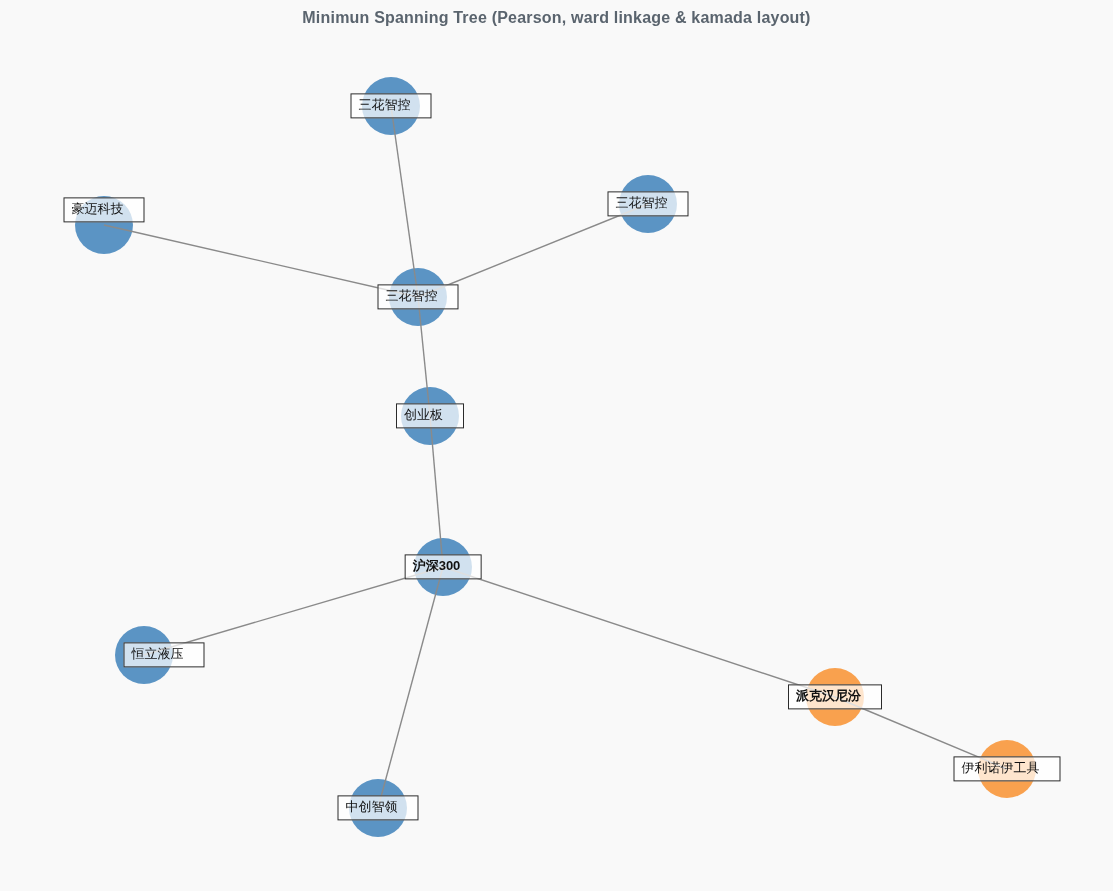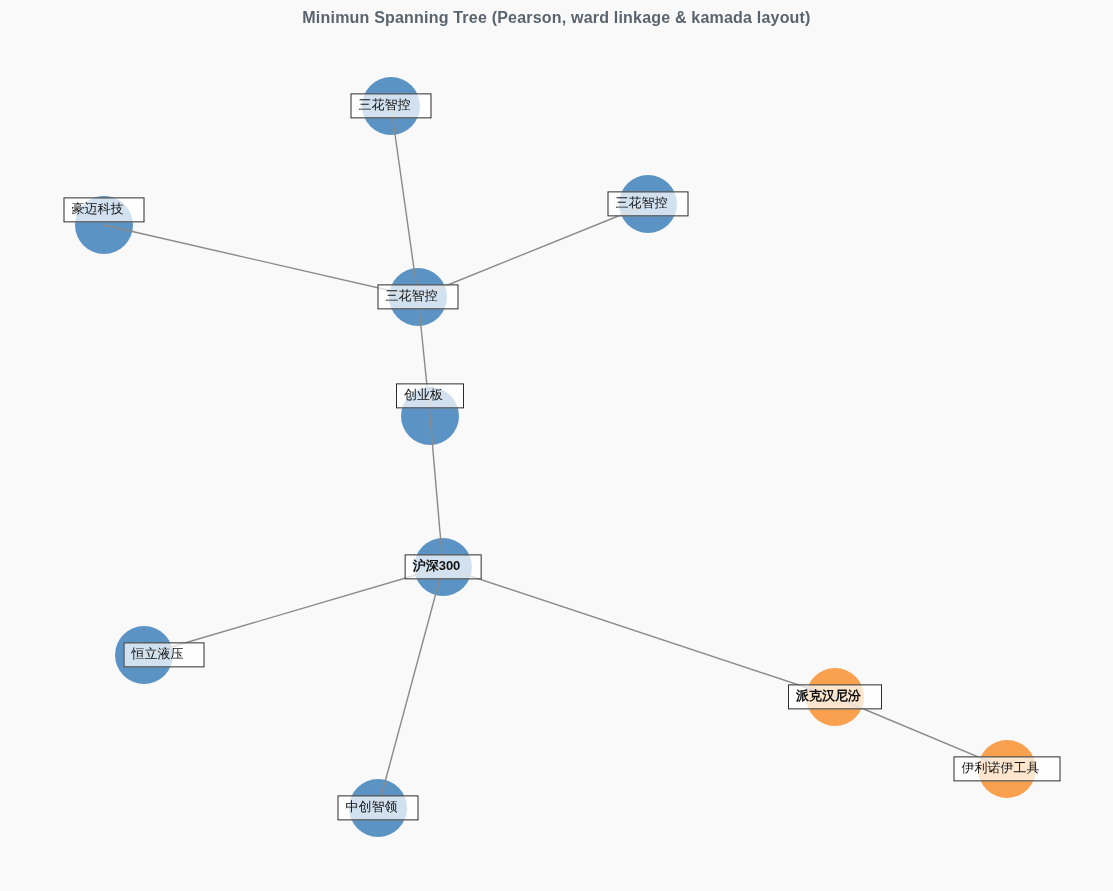--- a/index.html
+++ b/index.html
@@ -79,20 +79,20 @@
       <line x1="443" y1="567" x2="378" y2="808" stroke="#8a8a8a" stroke-width="1.4"></line>
       <line x1="443" y1="567" x2="835" y2="697" stroke="#8a8a8a" stroke-width="1.4"></line>
       <line x1="835" y1="697" x2="1007" y2="769" stroke="#8a8a8a" stroke-width="1.4"></line>
     </svg>
 
   <div id="label-layer" class="label-layer">
       <div class="node-label" style="left: 391px; top: 106px;">三花智控</div>
       <div class="node-label" style="left: 648px; top: 204px;">三花智控</div>
       <div class="node-label" style="left: 104px; top: 210px;">豪迈科技</div>
       <div class="node-label" style="left: 418px; top: 297px;">三花智控</div>
-      <div class="node-label" style="left: 430px; top: 396px;">创业板</div>
+      <div class="node-label" style="left: 430px; top: 416px;">创业板</div>
       <div class="node-label" style="left: 443px; top: 567px; font-weight: bold;">沪深300</div>
       <div class="node-label" style="left: 144px; top: 655px; margin-left: 20px;">恒立液压</div>
       <div class="node-label" style="left: 378px; top: 808px;">中创智领</div>
       <div class="node-label" style="left: 835px; top: 697px; font-weight: bold;">派克汉尼汾</div>
       <div class="node-label" style="left: 1007px; top: 769px;">伊利诺伊工具</div>
     </div>
 </div>
 
 </body></html>

